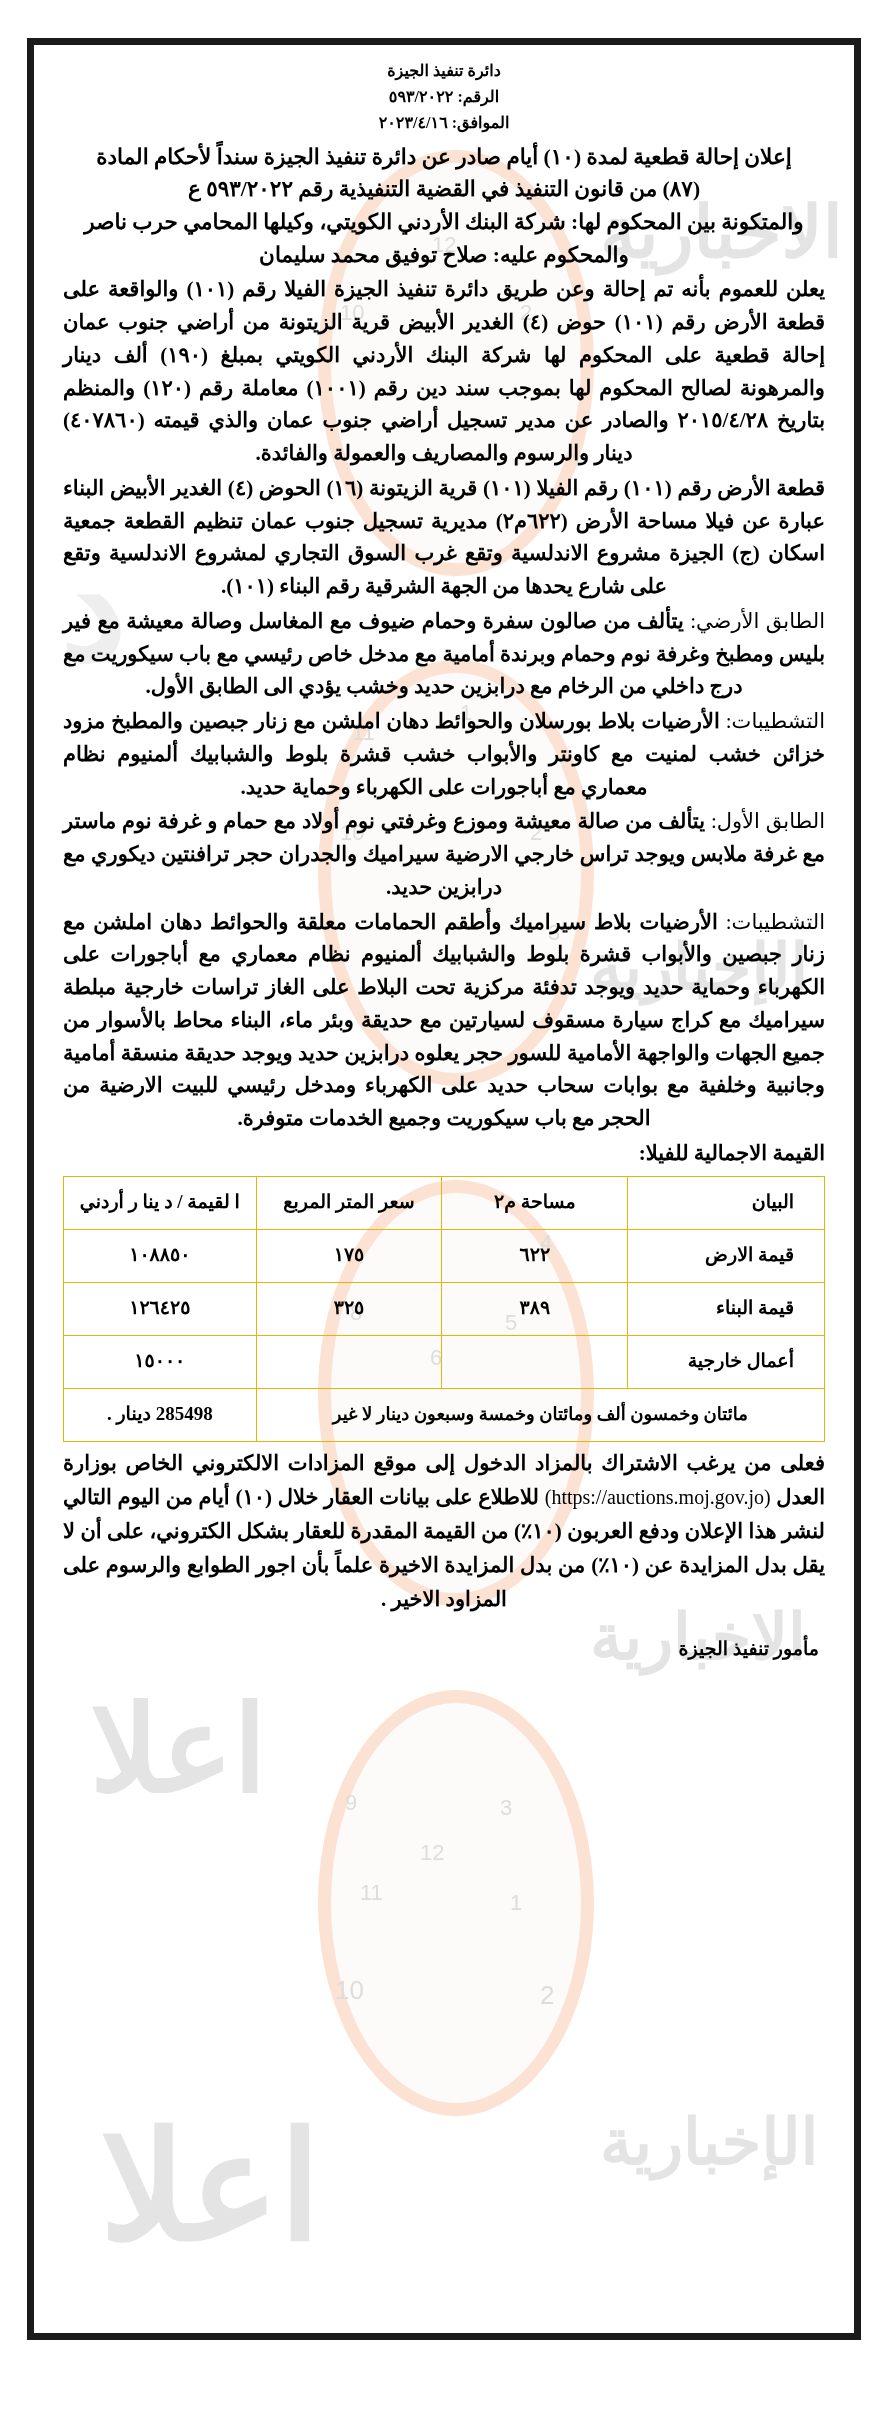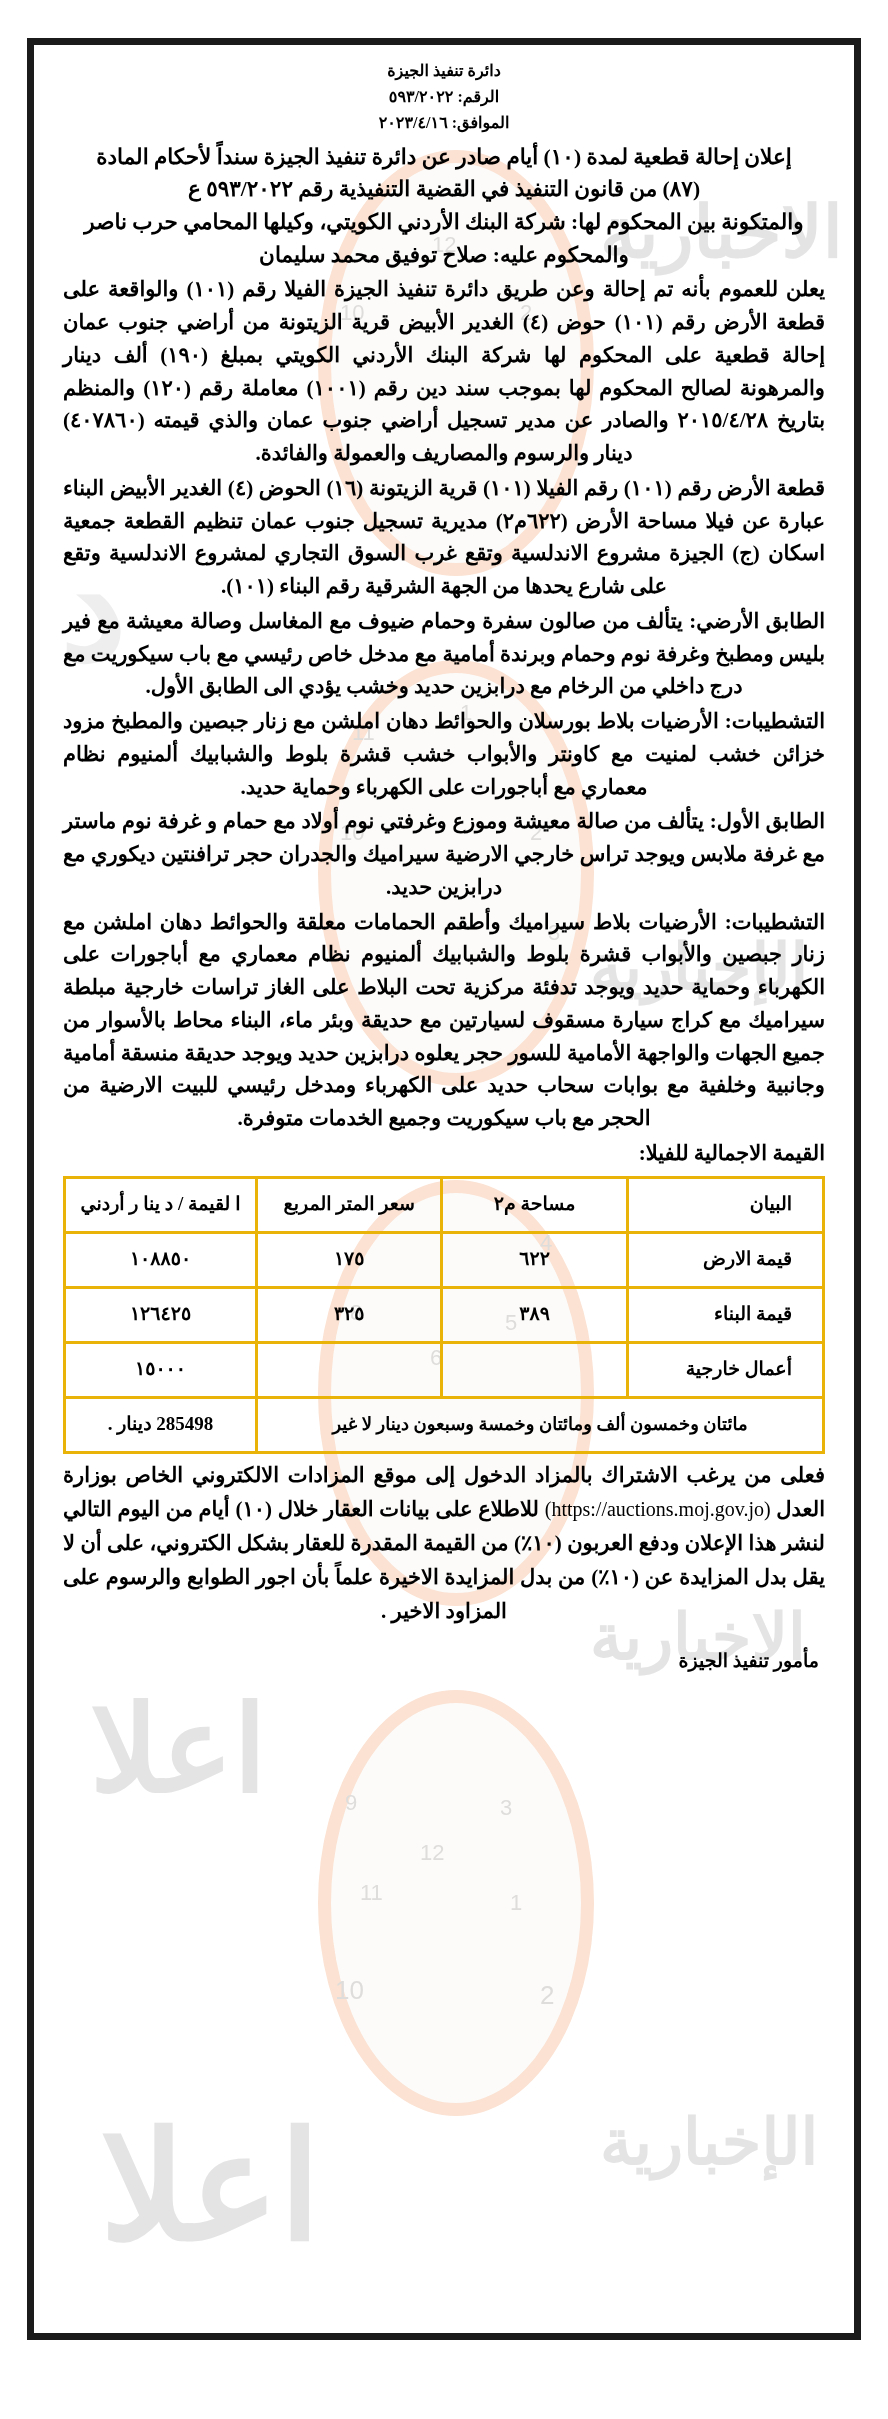--- a/index.html
+++ b/index.html
@@ -95,35 +95,35 @@
     font-weight: bold;
     line-height: 1.56;
     margin: 0;
   }
   .body-par.tight { text-align-last: right; }
 
   .par-block {
     margin-top: 2px;
   }
 
-  .lbl { font-weight: bold; }
+  .lbl { font-weight: normal; }
 
   
   table.val-table {
     width: 100%;
     border-collapse: collapse;
     margin-top: 6px;
     margin-bottom: 4px;
     font-size: 19px;
     font-weight: bold;
     table-layout: fixed;
   }
   table.val-table th,
   table.val-table td {
-    border: 3px solid #eab308;
+    border: 1px solid #eab308;
     padding: 9px 10px;
     text-align: center;
     vertical-align: middle;
     height: 34px;
     line-height: 1.3;
   }
   table.val-table th.c-bayan,
   table.val-table td.c-bayan {
     width: 24%;
     text-align: right;

